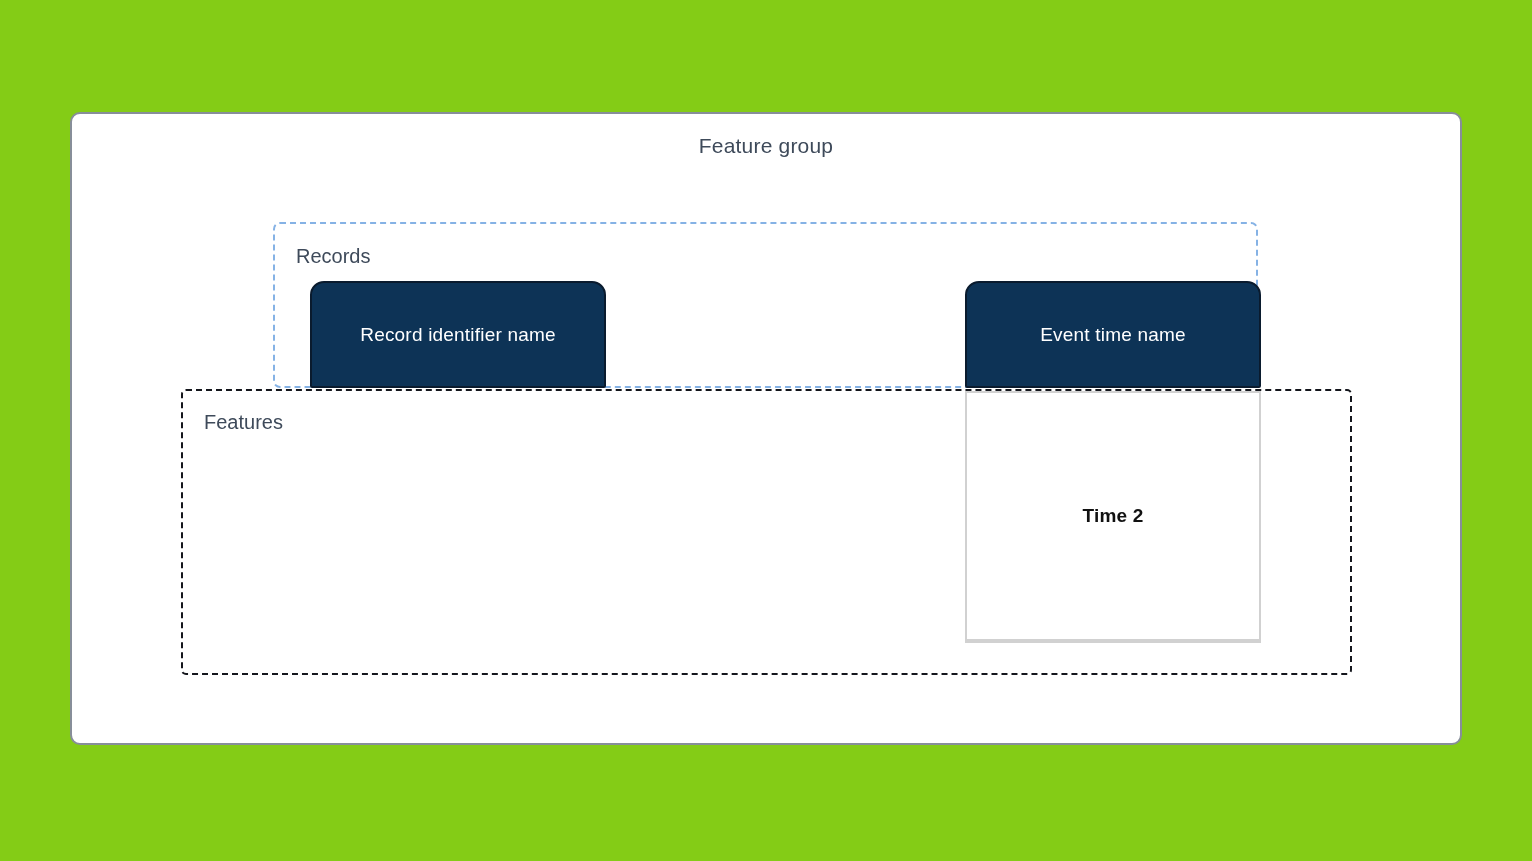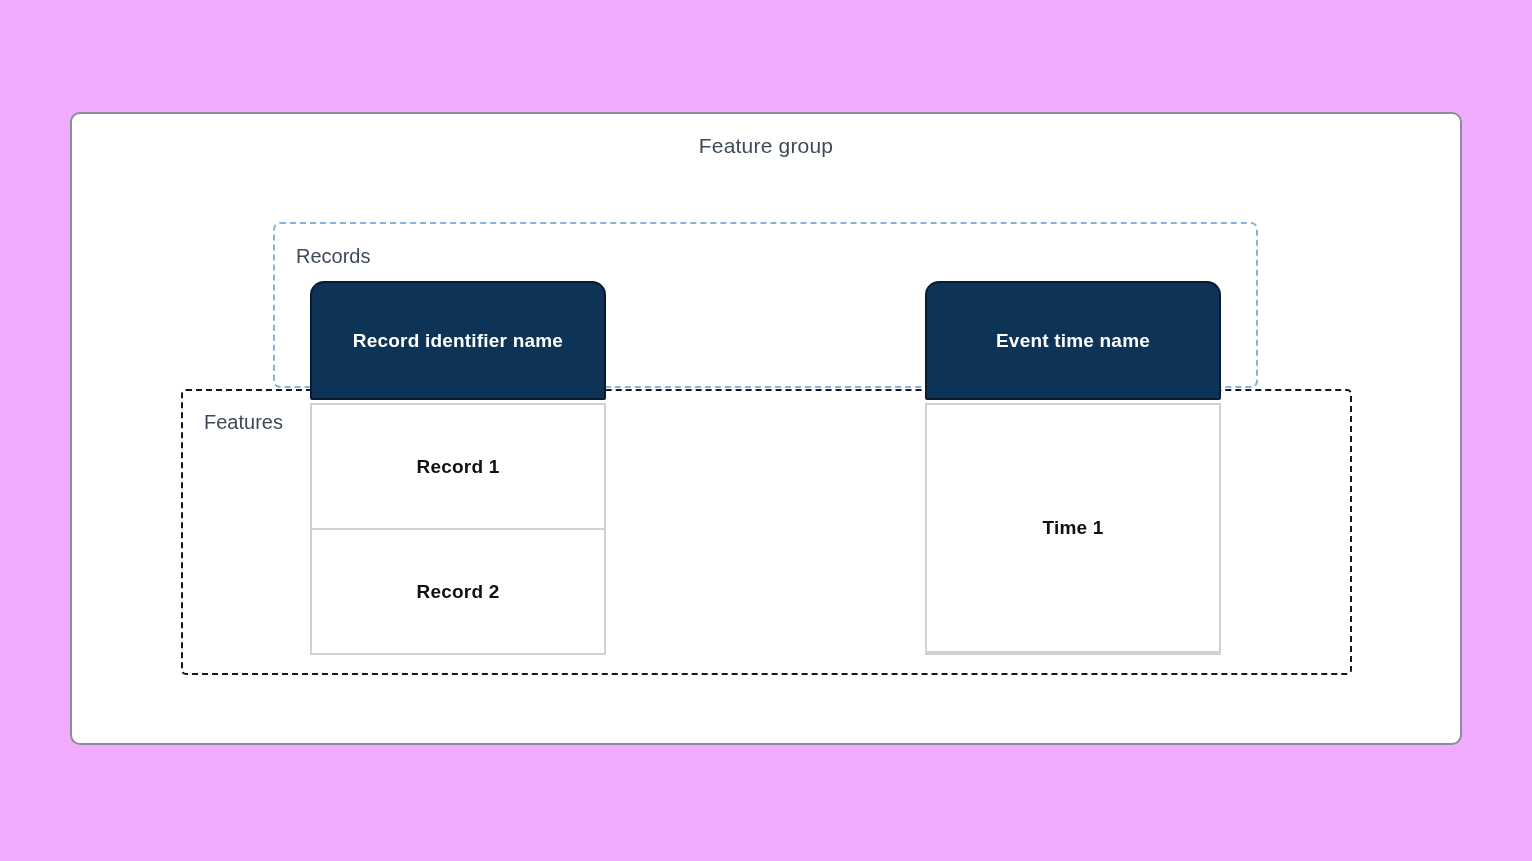--- a/index.html
+++ b/index.html
@@ -3,21 +3,21 @@
 <meta charset="utf-8">
 <style>
   * { box-sizing: border-box; margin: 0; padding: 0; }
   html, body { background: #ffffff; }
   body { font-family: "Liberation Sans", "DejaVu Sans", sans-serif; }
 
   .stage {
     position: relative;
     width: 1532px;
     height: 861px;
-    background: #f0abfc;
+    background: #84cc16;
     overflow: hidden;
   }
 
   
   .outer-box {
     position: absolute;
     left: 70px; top: 112px;
     width: 1392px; height: 633px;
     border: 2px solid #878e99;
     border-radius: 10px;
@@ -66,30 +66,30 @@
   }
 
   
   .col {
     position: absolute;
     top: 281px;
     width: 296px;
     z-index: 3;
   }
   .col-header {
-    height: 119px;
+    height: 107px;
     background: #0d3356;
     border: 2px solid #0a1b2e;
     border-radius: 14px 14px 2px 2px;
     display: flex;
     align-items: center;
     justify-content: center;
     color: #ffffff;
     font-size: 19px;
-    font-weight: bold;
+    font-weight: normal;
     letter-spacing: 0.2px;
   }
   .col-cells {
     margin-top: 3px;
     height: 252px;
     border: 2px solid #d1d1d1;
     background: #ffffff;
     display: flex;
     flex-direction: column;
   }
@@ -117,27 +117,23 @@
   <div class="features-box">
     <div class="features-label">Records</div>
   </div>
 
   <div class="records-box">
     <div class="records-label">Features</div>
   </div>
 
   <div class="col" style="left:310px">
     <div class="col-header">Record identifier name</div>
-    <div class="col-cells">
-      <div class="cell">Record 1</div>
-      <div class="cell">Record 2</div>
-    </div>
   </div>
 
 
-  <div class="col" style="left:925px">
+  <div class="col" style="left:965px">
     <div class="col-header">Event time name</div>
     <div class="col-cells">
-      <div class="cell">Time 1</div>
+      <div class="cell">Time 2</div>
     </div>
   </div>
 
 </div>
 
 </body></html>

